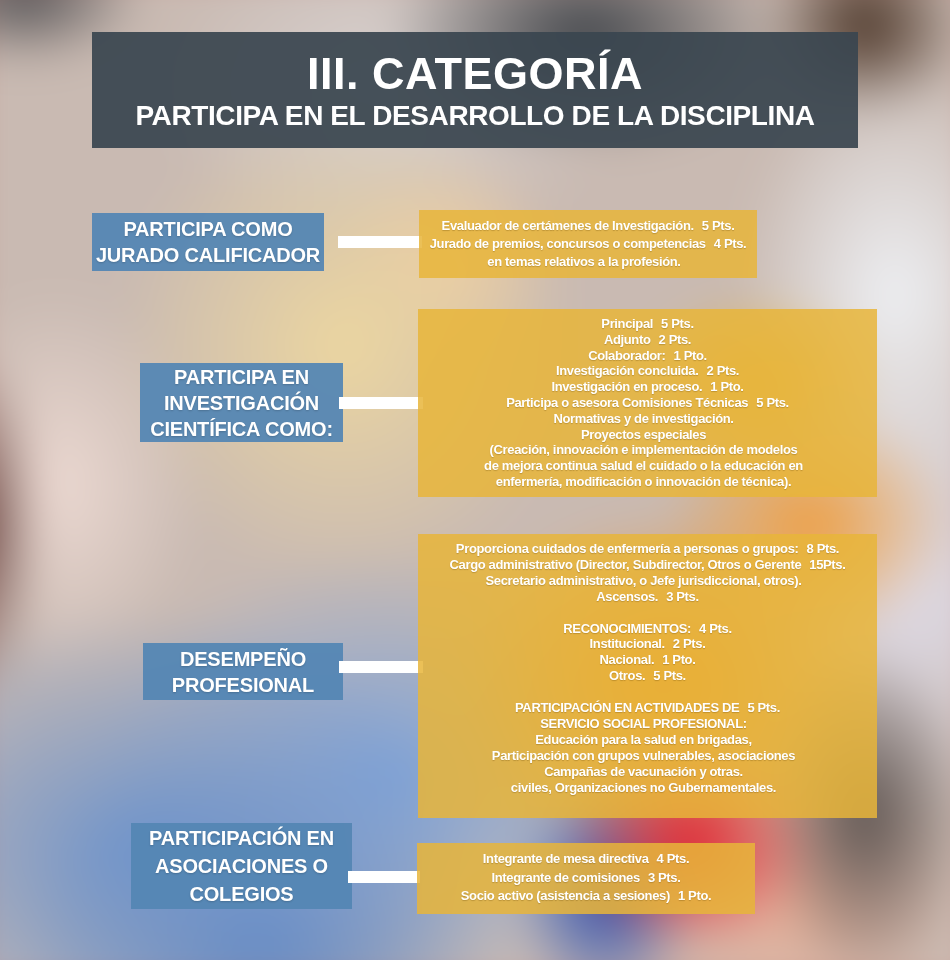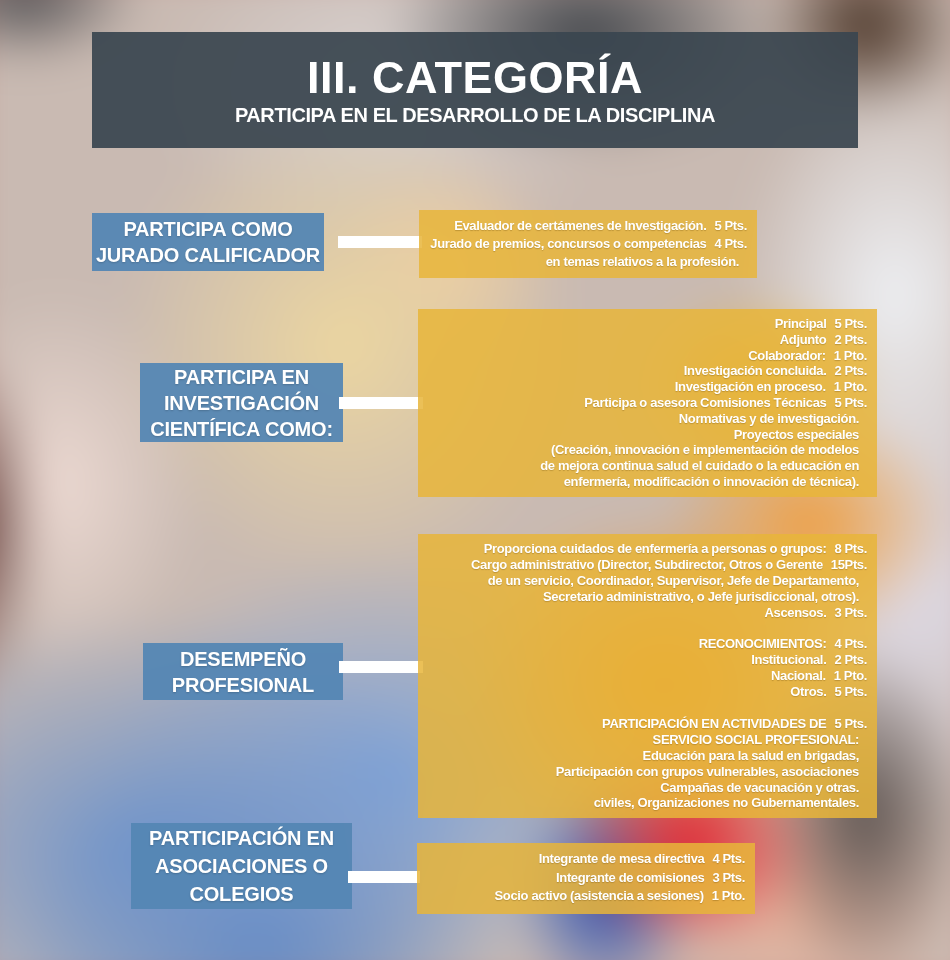--- a/index.html
+++ b/index.html
@@ -35,35 +35,35 @@
       radial-gradient(320px 220px at 430px 125px,#d9d3d2 0%,rgba(217,211,210,0) 75%),
       linear-gradient(#c9bab2,#c9bab2);
   }
   .title-box{
     position:absolute;left:92px;top:32px;width:766px;height:116px;
     background:rgba(58,70,80,0.93);color:#fff;
     display:flex;flex-direction:column;align-items:center;justify-content:center;
     gap:4px;text-align:center;
   }
   .title-box h1{margin:0;font-size:45px;letter-spacing:0.5px;line-height:1.05;}
-  .title-box h2{margin:0;font-size:20px;letter-spacing:-0.4px;line-height:1.05;}
+  .title-box h2{margin:0;font-size:28px;letter-spacing:-0.4px;line-height:1.05;}
   .sec-label{
     position:absolute;background:rgba(84,134,180,0.94);color:#fff;
     display:flex;align-items:center;justify-content:center;text-align:center;
     font-size:20px;line-height:26px;white-space:pre-line;letter-spacing:-0.2px;
     text-shadow:0 1px 2px rgba(0,0,0,0.18);
   }
   .connector{position:absolute;height:12px;background:#fff;}
   .pts-box{
     position:absolute;background:rgba(231,181,58,0.85);color:#fff;
     padding:7px 10px;box-sizing:border-box;
     font-size:13px;letter-spacing:-0.35px;
     text-shadow:0 1px 1px rgba(90,60,0,0.28);
   }
-  .pts-box .line{display:flex;justify-content:flex-end;align-items:baseline;
+  .pts-box .line{display:flex;justify-content:center;align-items:baseline;
     min-height:var(--lh);line-height:var(--lh);white-space:nowrap;}
   .pts-box .txt{overflow:visible;}
   .pts-box .pts{flex-shrink:0;padding-left:8px;}
   #box1{left:419px;top:210px;width:338px;height:68px;--lh:18px;}
   #box2{left:418px;top:309px;width:459px;height:188px;--lh:15.8px;}
   #box3{left:418px;top:534px;width:459px;height:284px;--lh:15.9px;}
   #box4{left:417px;top:843px;width:338px;height:71px;--lh:18.5px;}
   #label1{left:92px;top:213px;width:232px;height:58px;}
   #label2{left:140px;top:363px;width:203px;height:79px;}
   #label3{left:143px;top:643px;width:200px;height:57px;}
@@ -159,24 +159,20 @@
   <div class="pts-box" id="box3">
       <div class="line">
         <span class="txt">Proporciona cuidados de enfermería a personas o grupos:</span>
         <span class="pts">8 Pts.</span>
       </div>
       <div class="line">
         <span class="txt">Cargo administrativo (Director, Subdirector, Otros o Gerente</span>
         <span class="pts">15Pts.</span>
       </div>
       <div class="line">
-        <span class="txt">de un servicio, Coordinador, Supervisor, Jefe de Departamento,</span>
-        <span class="pts"></span>
-      </div>
-      <div class="line">
         <span class="txt">Secretario administrativo, o Jefe jurisdiccional, otros).</span>
         <span class="pts"></span>
       </div>
       <div class="line">
         <span class="txt">Ascensos.</span>
         <span class="pts">3 Pts.</span>
       </div>
       <div class="line">
         <span class="txt"></span>
         <span class="pts"></span>

